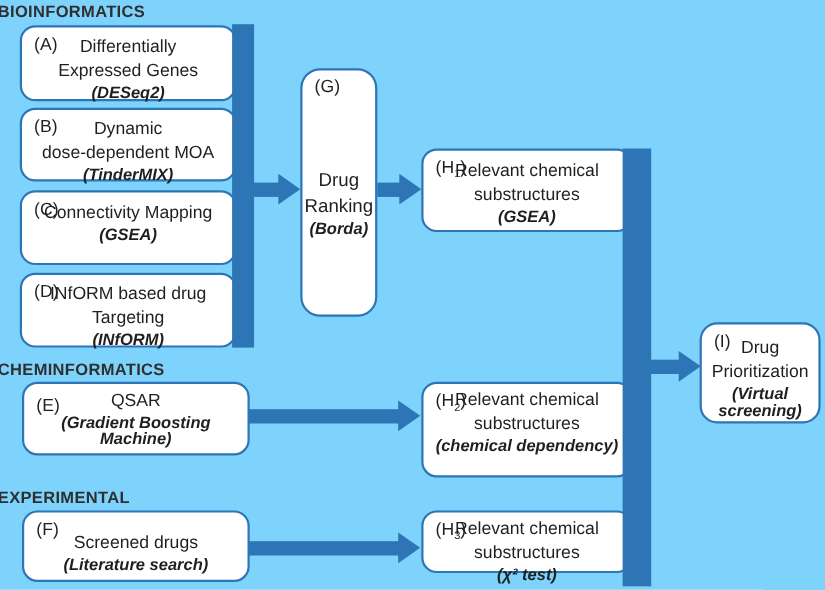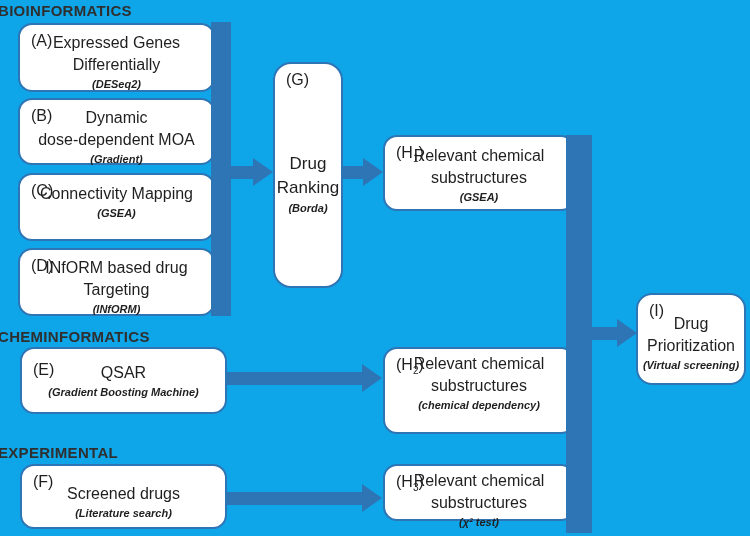--- a/index.html
+++ b/index.html
@@ -1,20 +1,20 @@
 <!DOCTYPE html>
 <html style="--blue: #2e75b6; --text: #1f1f1f;"><head>
 <meta charset="utf-8">
 <style>
   :root { --blue: #2e75b6; --text: #1f1f1f; }
   * { margin: 0; padding: 0; box-sizing: border-box; }
   body { background: #ffffff; font-family: "Liberation Sans", sans-serif; }
   .canvas {
     position: relative; width: 750px; height: 536px;
-    background: #0ea5e9; overflow: hidden;
+    background: #7dd3fc; overflow: hidden;
   }
   .section-label {
     position: absolute; font-size: 15px; font-weight: 700;
     color: #2f2f2f; letter-spacing: 0.3px;
   }
   .bar { position: absolute; background: var(--blue); z-index: 3; }
   .shaft { position: absolute; background: var(--blue); z-index: 2; }
   .head {
     position: absolute; width: 0; height: 0; z-index: 2;
     border-top: 14px solid transparent; border-bottom: 14px solid transparent;
@@ -30,21 +30,21 @@
     font-size: 16px; color: var(--text); white-space: nowrap;
   }
   .box .tag sub { font-size: 10px; }
   .content {
     position: absolute; left: 0; right: 0; top: 0; bottom: 0;
     display: flex; flex-direction: column; align-items: center;
     text-align: center;
   }
   .line { font-size: 16px; line-height: 22px; color: var(--text); }
   .method {
-    font-size: 11px; font-weight: 700; font-style: italic;
+    font-size: 15px; font-weight: 700; font-style: italic;
     line-height: 15px; color: var(--text); margin-top: 1px;
   }
   .from-top { justify-content: flex-start; padding-top: 7px; }
   .centered { justify-content: center; }
   
   .g-box { border-radius: 18px; }
   .g-box .content { justify-content: center; padding-top: 18px; }
   .g-box .line { font-size: 17px; line-height: 24px; }
   .g-box .method { }
   .i-box { border-radius: 16px; }
@@ -74,32 +74,32 @@
 
   <div class="shaft" style="left:226px; top:492px; width:137px; height:13px;"></div>
   <div class="head" style="left:362px; top:484px;"></div>
 
   <div class="shaft" style="left:591px; top:327px; width:27px; height:13px;"></div>
   <div class="head" style="left:617px; top:319px;"></div>
 
   <div class="box" style="left:18px; top:23px; width:197px; height:69px;">
     <span class="tag">(A)</span>
     <div class="content from-top">
+      <div class="line">Differentially</div>
       <div class="line">Expressed Genes</div>
-      <div class="line">Differentially</div>
       <div class="method">(DESeq2)</div>
     </div>
   </div>
 
   <div class="box" style="left:18px; top:98px; width:197px; height:67px;">
     <span class="tag">(B)</span>
     <div class="content from-top">
       <div class="line">Dynamic</div>
       <div class="line">dose-dependent MOA</div>
-      <div class="method">(Gradient)</div>
+      <div class="method">(TinderMIX)</div>
     </div>
   </div>
 
   <div class="box" style="left:18px; top:173px; width:197px; height:68px;">
     <span class="tag">(C)</span>
     <div class="content centered" style="padding-bottom:10px;">
       <div class="line">Connectivity Mapping</div>
       <div class="method">(GSEA)</div>
     </div>
   </div>

